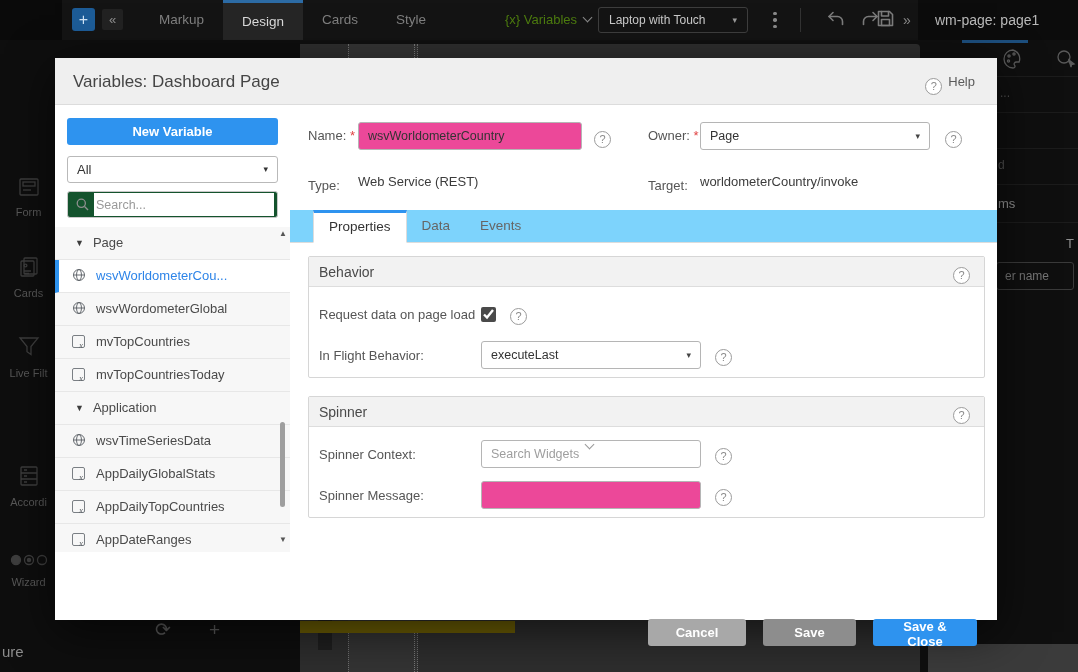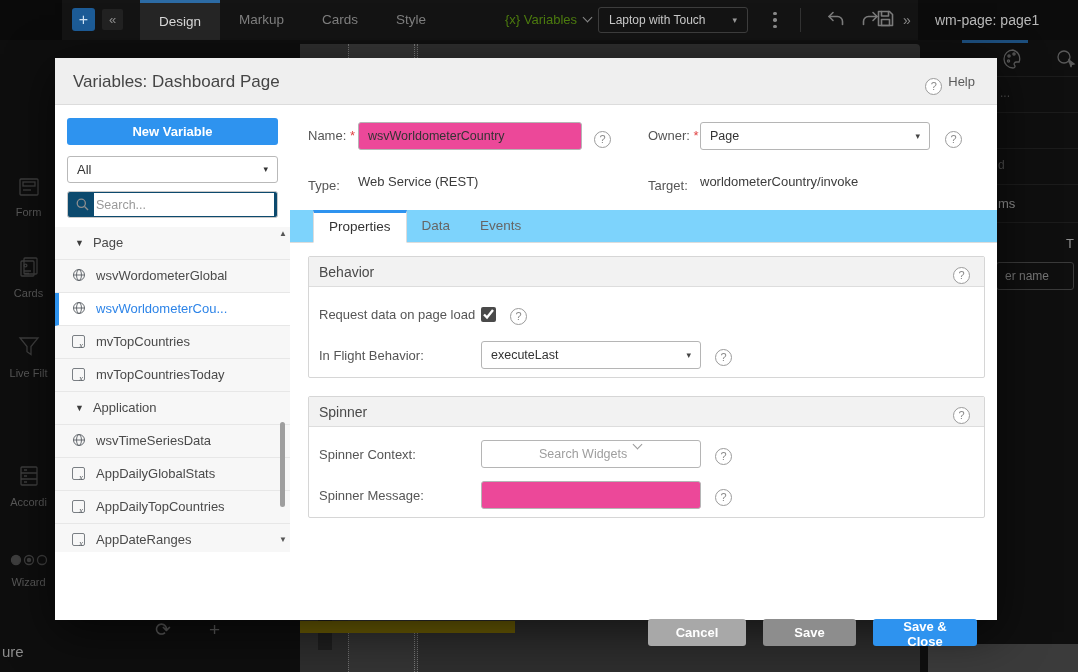--- a/index.html
+++ b/index.html
@@ -67,21 +67,21 @@
     font-size:11px;line-height:14px;text-align:center;vertical-align:-4px;margin-right:6px;background:#fff;}
   .qbtn{border:none;background:none;padding:0;cursor:pointer;}
 
   
   .m-side{position:absolute;left:0;top:47px;width:235px;bottom:0;background:#fff;}
   .nv-btn{position:absolute;left:12px;top:13px;width:211px;height:27px;background:var(--accent);color:#fff;
     border:none;border-radius:3px;font-size:13px;font-weight:bold;cursor:pointer;}
   .all-select{position:absolute;left:12px;top:51px;width:211px;height:27px;border:1px solid #b9b9b9;border-radius:3px;
     background:#fff;font-size:13px;color:#333;line-height:25px;padding:0 9px;cursor:pointer;}
   .all-select .solidcaret{float:right;font-size:9px;color:#333;line-height:25px;}
-  .search-wrap{position:absolute;left:12px;top:86px;width:211px;height:27px;border:1px solid #c9c9c9;border-radius:3px;background:#0c4a6e;}
+  .search-wrap{position:absolute;left:12px;top:86px;width:211px;height:27px;border:1px solid #c9c9c9;border-radius:3px;background:#14532d;}
   .search-wrap svg{position:absolute;left:8px;top:6px;fill:none;stroke:#8f8f8f;stroke-width:1.4;}
   .search-input{position:absolute;left:26px;top:1px;width:180px;height:23px;border:none;outline:none;font-size:12.5px;color:#333;}
   .search-input::placeholder{color:#9a9a9a;}
   .vlist{position:absolute;left:0;top:122px;width:235px;height:325px;overflow:hidden;background:#f7f7f7;}
   .vrow{position:relative;height:33px;line-height:32px;border-bottom:1px solid #e7e7e7;background:#f7f7f7;
     font-size:13px;color:#4a4a4a;cursor:pointer;white-space:nowrap;}
   .vrow .gcaret{display:inline-block;margin:0 9px 0 20px;font-size:9px;color:#3d3d3d;vertical-align:1px;}
   .vrow .vicon{display:inline-block;width:15px;margin:0 9px 0 17px;vertical-align:-2px;}
   .vrow .vicon svg{fill:none;stroke:#60656a;stroke-width:1.1;}
   .ic-model{display:inline-block;width:13px;height:13px;border:1px solid #7a7f84;border-radius:2px;position:relative;}
@@ -97,21 +97,21 @@
   .m-main{position:absolute;left:235px;top:47px;right:0;bottom:0;background:#fff;}
   .f-label{font-size:13px;color:#555;}
   .req{color:#e04343;}
   .row1{position:absolute;left:0;top:17px;right:0;height:28px;}
   .row1 .f-label,.row2 .f-label{position:absolute;line-height:28px;}
   .tinput{position:absolute;height:28px;border:1px solid #b5b5b5;border-radius:3px;font-size:12.5px;color:#333;
     padding:0 9px;outline:none;background:#ec4899;}
   .fselect{position:absolute;height:28px;border:1px solid #b5b5b5;border-radius:3px;background:#fff;font-size:12.5px;
     color:#333;line-height:26px;padding:0 9px;cursor:pointer;}
   .fselect .solidcaret{float:right;font-size:9px;color:#444;}
-  .fselect .ph{color:#9e9e9e;margin-left:48px;}
+  .fselect .ph{color:#9e9e9e;}
   .row1 .qbtn{position:absolute;top:5px;}
   .row2{position:absolute;left:0;top:67px;right:0;height:20px;}
   .row2 .f-value{position:absolute;font-size:13px;color:#3c3c3c;line-height:20px;}
   .tabstrip{position:absolute;left:0;top:105px;right:0;height:33px;background:#7dd3fc;border-bottom:1px solid #dcdcdc;
     padding-left:23px;display:flex;}
   .m-tab{height:33px;line-height:31px;padding:0 15px;font-size:13.5px;color:#666;cursor:pointer;}
   .m-tab.active{background:#fff;color:#333;border:1px solid #dcdcdc;border-bottom:1px solid #fff;
     border-top:3px solid var(--accent);line-height:28px;}
   .secbox{position:absolute;left:18px;right:12px;height:122px;border:1px solid #d6d6d6;border-radius:2px;}
   .secbox.behavior{top:151px;}
@@ -218,22 +218,22 @@
     <div class="rp-frag bright" style="left:146px;top:196px;">T</div>
     <input class="rp-input" placeholder="er name" style="">
     <div class="rp-white"></div>
   </div>
 
   <div class="topbar">
     <div class="tb-leftdark"></div>
     <button class="tb-plus">+</button>
     <button class="tb-collapse">«</button>
     <div class="tb-tabs">
+      <div class="tb-tab">Markup</div>
       <div class="tb-tab active">Design</div>
-      <div class="tb-tab">Markup</div>
       <div class="tb-tab">Cards</div>
       <div class="tb-tab">Style</div>
     </div>
     <div class="tb-vars"><span>{x} Variables</span><span class="chev"></span></div>
     <div class="tb-device"><span>Laptop with Touch</span><span class="solidcaret">▾</span></div>
     <div class="tb-kebab">
         <i></i>
         <i></i>
         <i></i>
       </div>
@@ -275,33 +275,33 @@
             <circle cx="5.7" cy="5.7" r="4.4"></circle>
             <path d="M9.2 9.2 L13 13"></path>
           </svg>
         <input class="search-input" placeholder="Search..." style="">
       </div>
 
       <div class="vlist">
         <div class="vrow group">
           <span class="gcaret">▼</span><span>Page</span>
         </div>
-        <div class="vrow">
-          <span class="vicon"><svg width="14" height="14" viewBox="0 0 16 16">
-                <circle cx="8" cy="8" r="6.3"></circle>
-                <ellipse cx="8" cy="8" rx="2.8" ry="6.3"></ellipse>
-                <path d="M1.7 8 h12.6"></path>
-              </svg></span><span>wsvWordometerGlobal</span>
-        </div>
         <div class="vrow selected">
           <span class="vicon"><svg width="14" height="14" viewBox="0 0 16 16">
                 <circle cx="8" cy="8" r="6.3"></circle>
                 <ellipse cx="8" cy="8" rx="2.8" ry="6.3"></ellipse>
                 <path d="M1.7 8 h12.6"></path>
               </svg></span><span>wsvWorldometerCou...</span>
+        </div>
+        <div class="vrow">
+          <span class="vicon"><svg width="14" height="14" viewBox="0 0 16 16">
+                <circle cx="8" cy="8" r="6.3"></circle>
+                <ellipse cx="8" cy="8" rx="2.8" ry="6.3"></ellipse>
+                <path d="M1.7 8 h12.6"></path>
+              </svg></span><span>wsvWordometerGlobal</span>
         </div>
         <div class="vrow">
           <span class="vicon"><span class="ic-model"><i>x</i></span></span><span>mvTopCountries</span>
         </div>
         <div class="vrow">
           <span class="vicon"><span class="ic-model"><i>x</i></span></span><span>mvTopCountriesToday</span>
         </div>
         <div class="vrow group">
           <span class="gcaret">▼</span><span>Application</span>
         </div>

